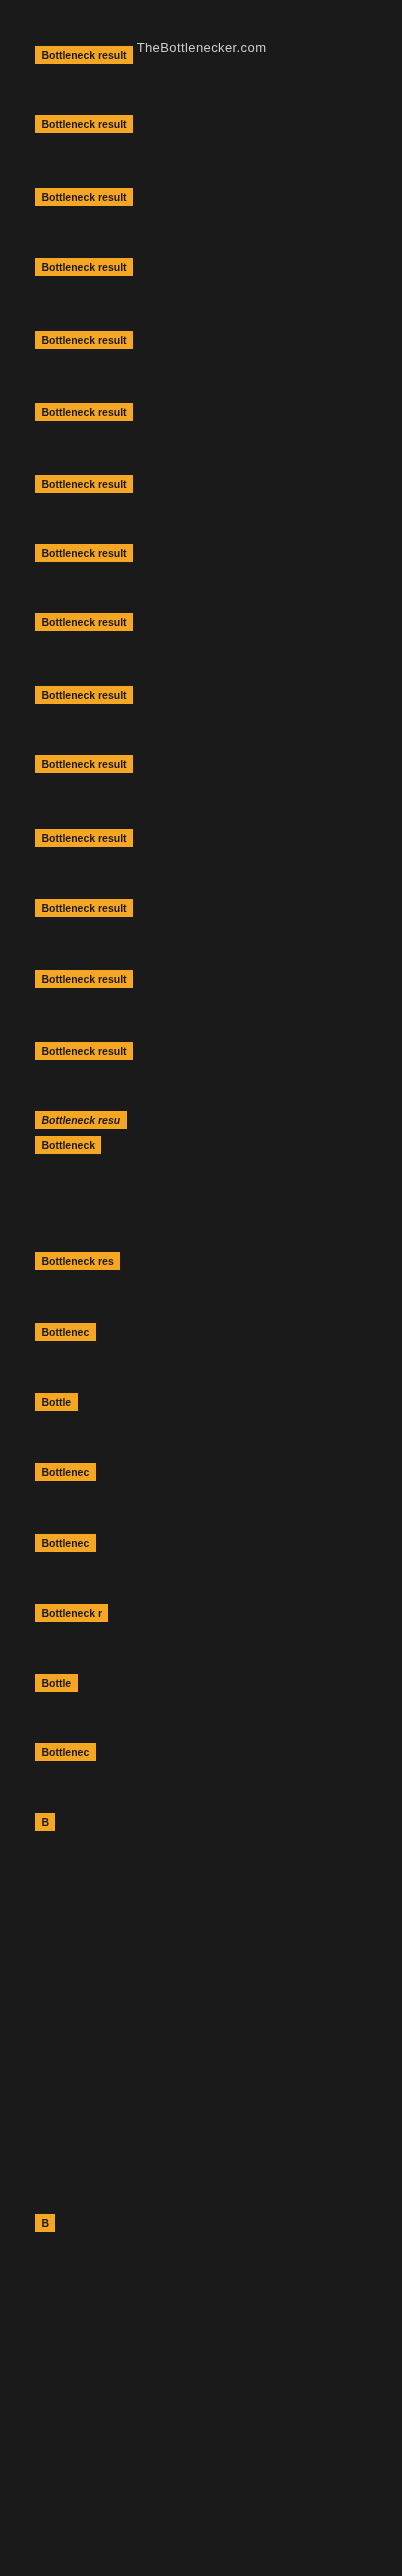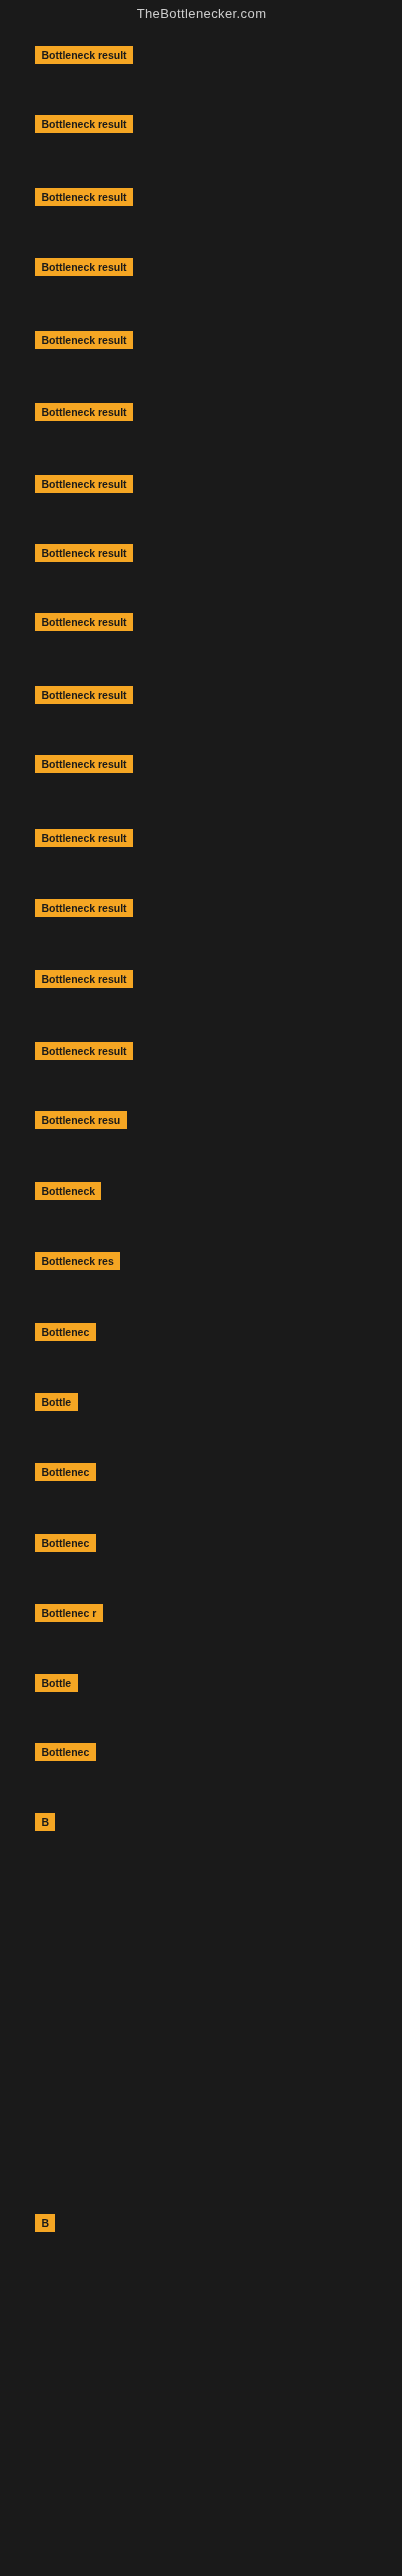--- a/index.html
+++ b/index.html
@@ -13,20 +13,21 @@
       background-color: #1a1a1a;
       font-family: Arial, sans-serif;
       position: relative;
     }
     .site-title {
       text-align: center;
       color: #cccccc;
       font-size: 13px;
       padding: 6.4px 0;
       letter-spacing: 0.4px;
+      margin-top: 34px;
     }
     .bottleneck-item {
       position: absolute;
       left: 0;
       display: flex;
       align-items: center;
       padding-left: 35px;
     }
     .bottleneck-badge {
       background-color: #f5a623;
@@ -83,43 +84,43 @@
     </div>
     <div class="bottleneck-item" style="top: 899px;">
       <span class="bottleneck-badge" style="max-width: 129px;">Bottleneck result</span>
     </div>
     <div class="bottleneck-item" style="top: 970px;">
       <span class="bottleneck-badge" style="max-width: 129px;">Bottleneck result</span>
     </div>
     <div class="bottleneck-item" style="top: 1042px;">
       <span class="bottleneck-badge" style="max-width: 129px;">Bottleneck result</span>
     </div>
-    <div class="bottleneck-item" style="top: 1111px;">
+    <div class="bottleneck-item" style="top: 1111px; font-style: italic;">
       <span class="bottleneck-badge" style="max-width: 111px;">Bottleneck resu</span>
     </div>
-    <div class="bottleneck-item" style="top: 1182px;">
+    <div class="bottleneck-item" style="top: 1136px;">
       <span class="bottleneck-badge" style="max-width: 81px;">Bottleneck</span>
     </div>
     <div class="bottleneck-item" style="top: 1252px; border-radius: 7px;">
       <span class="bottleneck-badge" style="max-width: 103px;">Bottleneck res</span>
     </div>
     <div class="bottleneck-item" style="top: 1323px;">
       <span class="bottleneck-badge" style="max-width: 74px;">Bottlenec</span>
     </div>
     <div class="bottleneck-item" style="top: 1393px;">
       <span class="bottleneck-badge" style="max-width: 56px;">Bottle</span>
     </div>
     <div class="bottleneck-item" style="top: 1463px;">
       <span class="bottleneck-badge" style="max-width: 74px;">Bottlenec</span>
     </div>
     <div class="bottleneck-item" style="top: 1534px;">
       <span class="bottleneck-badge" style="max-width: 68px;">Bottlenec</span>
     </div>
     <div class="bottleneck-item" style="top: 1604px;">
-      <span class="bottleneck-badge" style="max-width: 93px;">Bottlenec r</span>
+      <span class="bottleneck-badge" style="max-width: 93px;">Bottleneck r</span>
     </div>
     <div class="bottleneck-item" style="top: 1674px;">
       <span class="bottleneck-badge" style="max-width: 56px;">Bottle</span>
     </div>
     <div class="bottleneck-item" style="top: 1743px;">
       <span class="bottleneck-badge" style="max-width: 74px;">Bottlenec</span>
     </div>
     <div class="bottleneck-item" style="top: 1813px;">
       <span class="bottleneck-badge" style="max-width: 28px;">B</span>
     </div>

